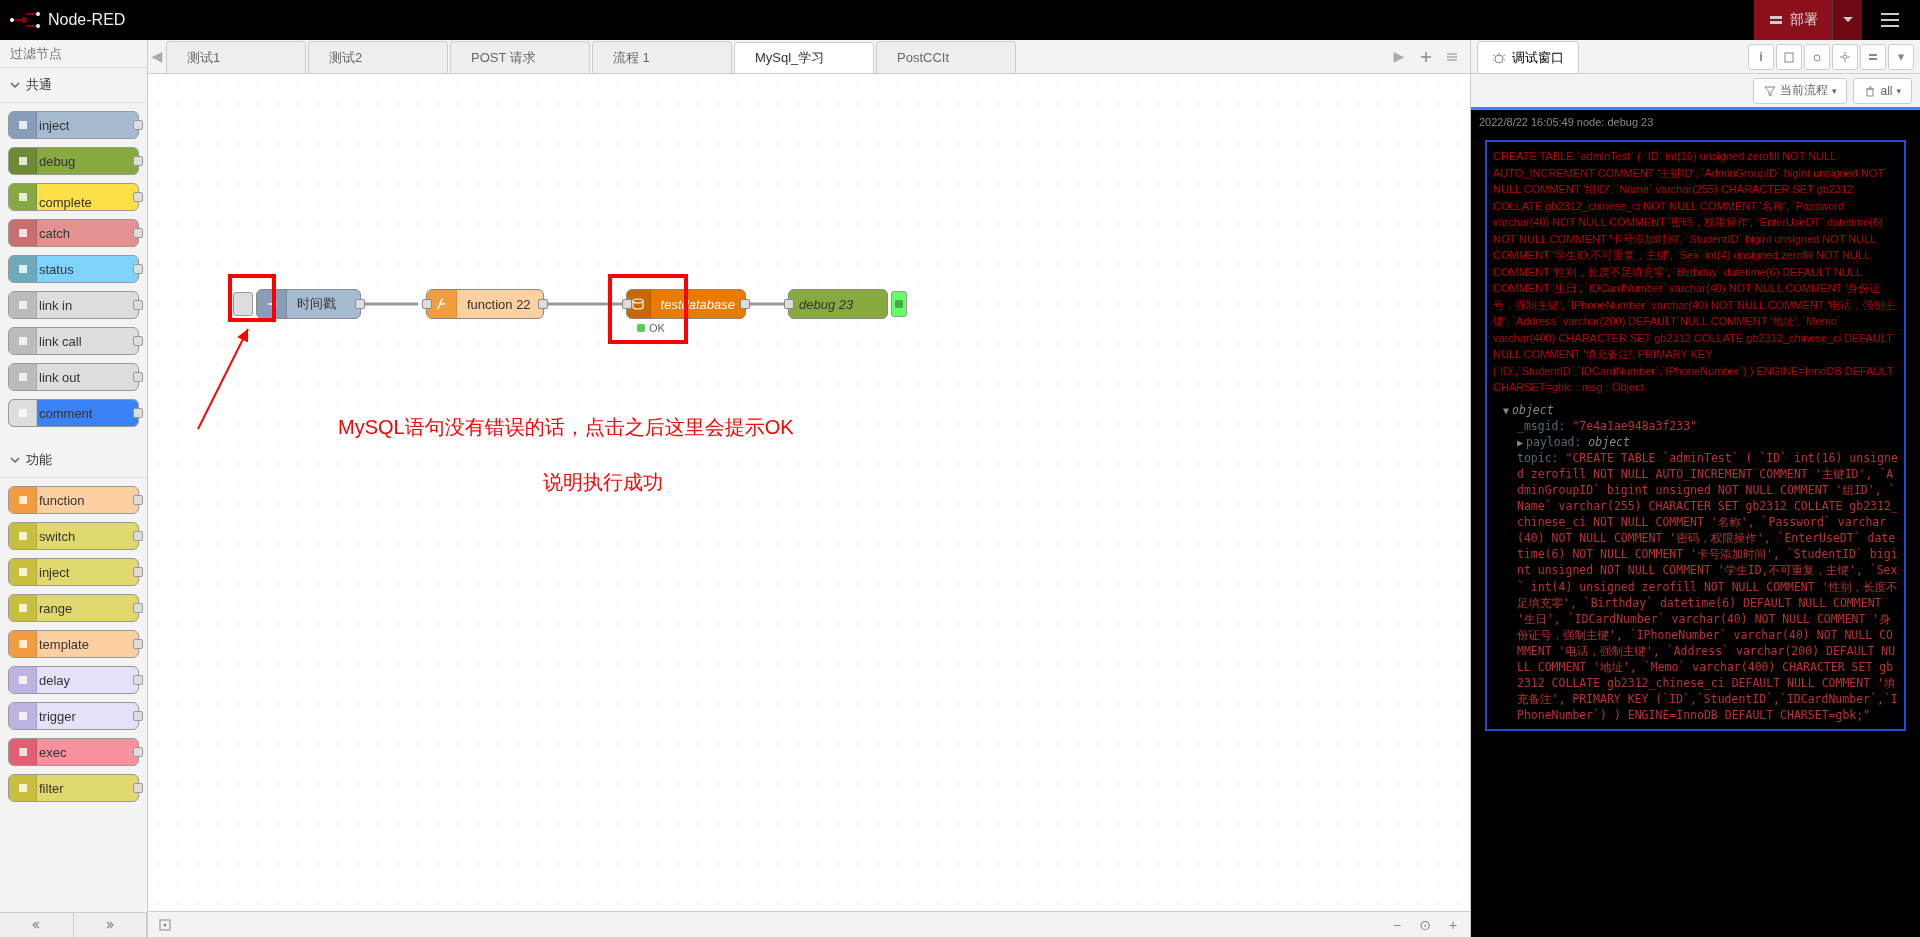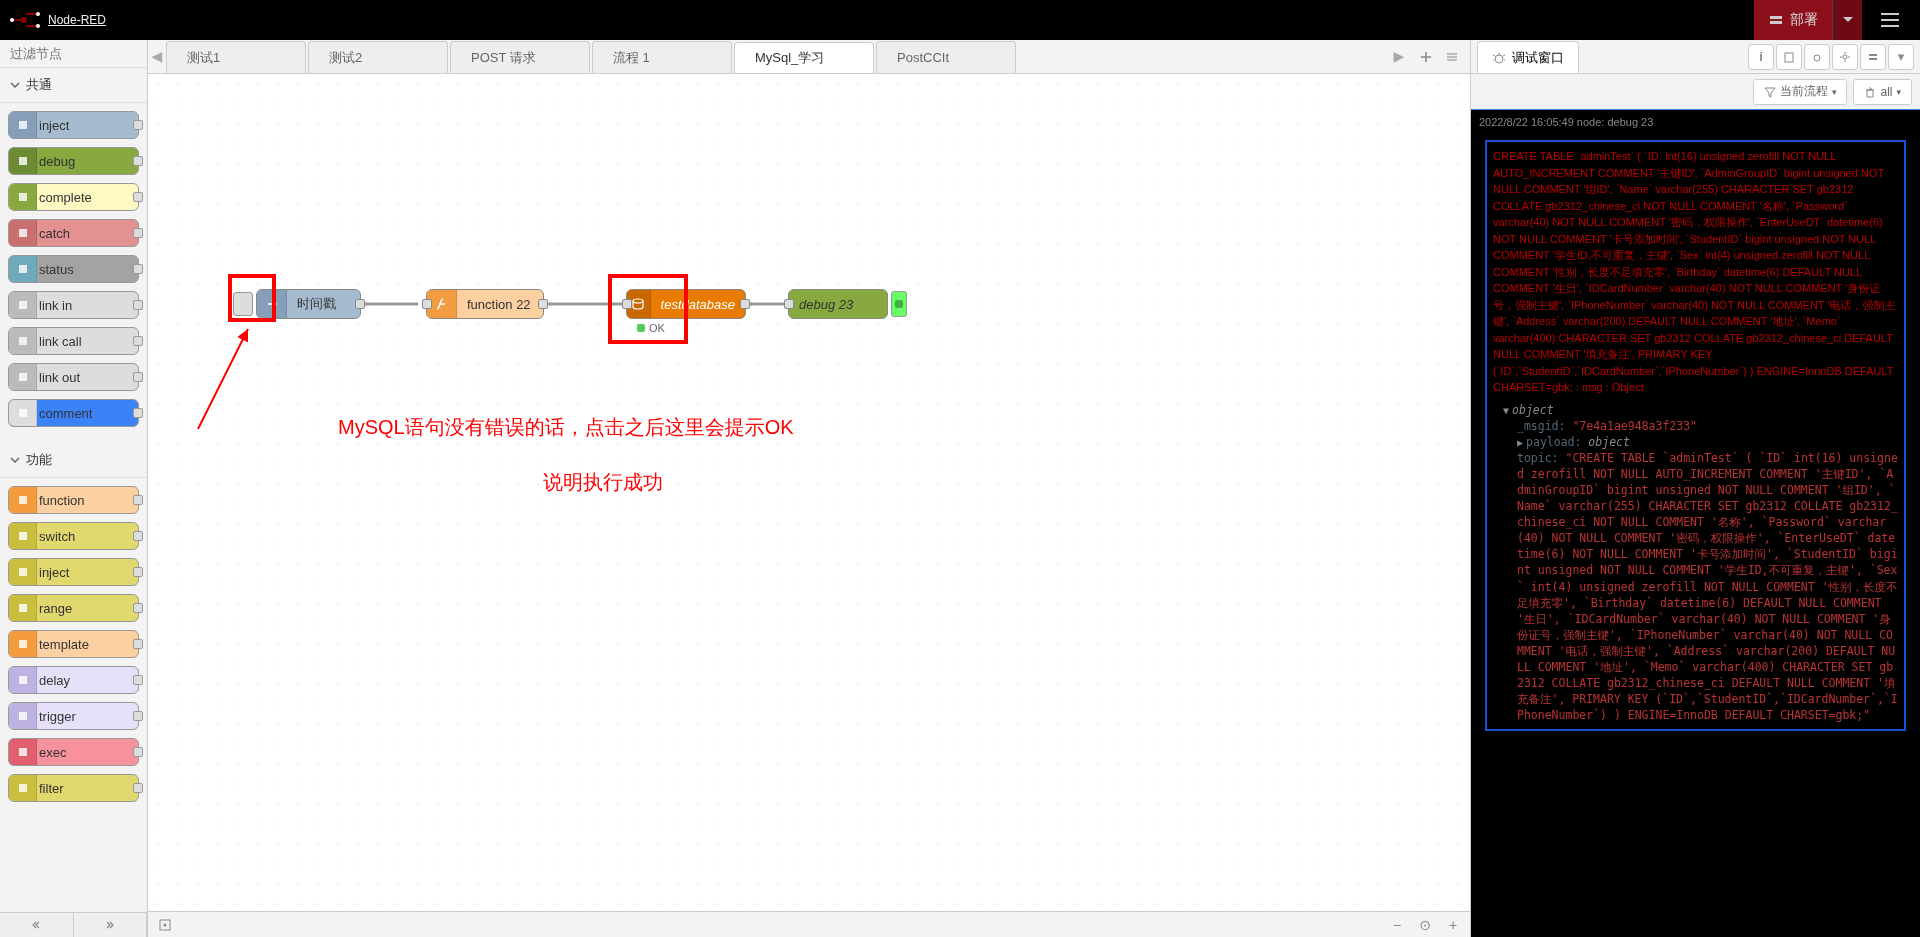--- a/index.html
+++ b/index.html
@@ -16,21 +16,21 @@
       align-items: center;
       padding: 0 10px;
       color: #ccc;
     }
     .header-logo {
       display: flex;
       align-items: center;
       gap: 8px;
     }
     .logo-icon { width: 30px; height: 18px; }
-    .header-title { font-size: 12px; color: #eee; text-decoration: underline; }
+    .header-title { font-size: 16px; color: #eee; }
     .header-spacer { flex: 1; }
     .deploy-btn {
       background: #8C101C;
       color: #ddd;
       border: none;
       height: 40px;
       padding: 0 14px;
       display: flex;
       align-items: center;
       gap: 6px;
@@ -387,21 +387,21 @@
       cursor: pointer;
       font-size: 13px;
     }
     .sidebar-toolbar {
       height: 36px;
       display: flex;
       align-items: center;
       justify-content: flex-end;
       padding: 0 8px;
       gap: 6px;
-      border-bottom: 1px solid #3b82f6;
+      border-bottom: 3px solid #3b82f6;
     }
     .sidebar-tool-btn {
       height: 26px;
       padding: 0 10px;
       border: 1px solid #ccc;
       border-radius: 3px;
       background: #fff;
       display: flex;
       align-items: center;
       gap: 4px;
@@ -516,39 +516,39 @@
         </div>
         <div class="palette-node" style="background: rgb(135, 169, 64);">
           <div class="icon-box" style="background: rgb(109, 138, 52);">
             <svg width="14" height="14">
               <rect x="3" y="3" width="8" height="8" fill="rgba(255,255,255,0.8)"></rect>
             </svg>
           </div>
           <span>debug</span>
           <div class="port-right"></div>
         </div>
-        <div class="palette-node" style="background: #fef9c3;">
+        <div class="palette-node" style="background: #fde047; align-items: flex-end;">
           <div class="icon-box" style="background: rgb(135, 169, 64);">
             <svg width="14" height="14">
               <rect x="3" y="3" width="8" height="8" fill="rgba(255,255,255,0.8)"></rect>
             </svg>
           </div>
           <span>complete</span>
           <div class="port-right"></div>
         </div>
         <div class="palette-node" style="background: rgb(228, 145, 145);">
           <div class="icon-box" style="background: rgb(201, 111, 111);">
             <svg width="14" height="14">
               <rect x="3" y="3" width="8" height="8" fill="rgba(255,255,255,0.8)"></rect>
             </svg>
           </div>
           <span>catch</span>
           <div class="port-right"></div>
         </div>
-        <div class="palette-node" style="background: #a3a3a3;">
+        <div class="palette-node" style="background: #7dd3fc;">
           <div class="icon-box" style="background: rgb(111, 169, 188);">
             <svg width="14" height="14">
               <rect x="3" y="3" width="8" height="8" fill="rgba(255,255,255,0.8)"></rect>
             </svg>
           </div>
           <span>status</span>
           <div class="port-right"></div>
         </div>
         <div class="palette-node" style="background: rgb(221, 221, 221);">
           <div class="icon-box" style="background: rgb(187, 187, 187);">

